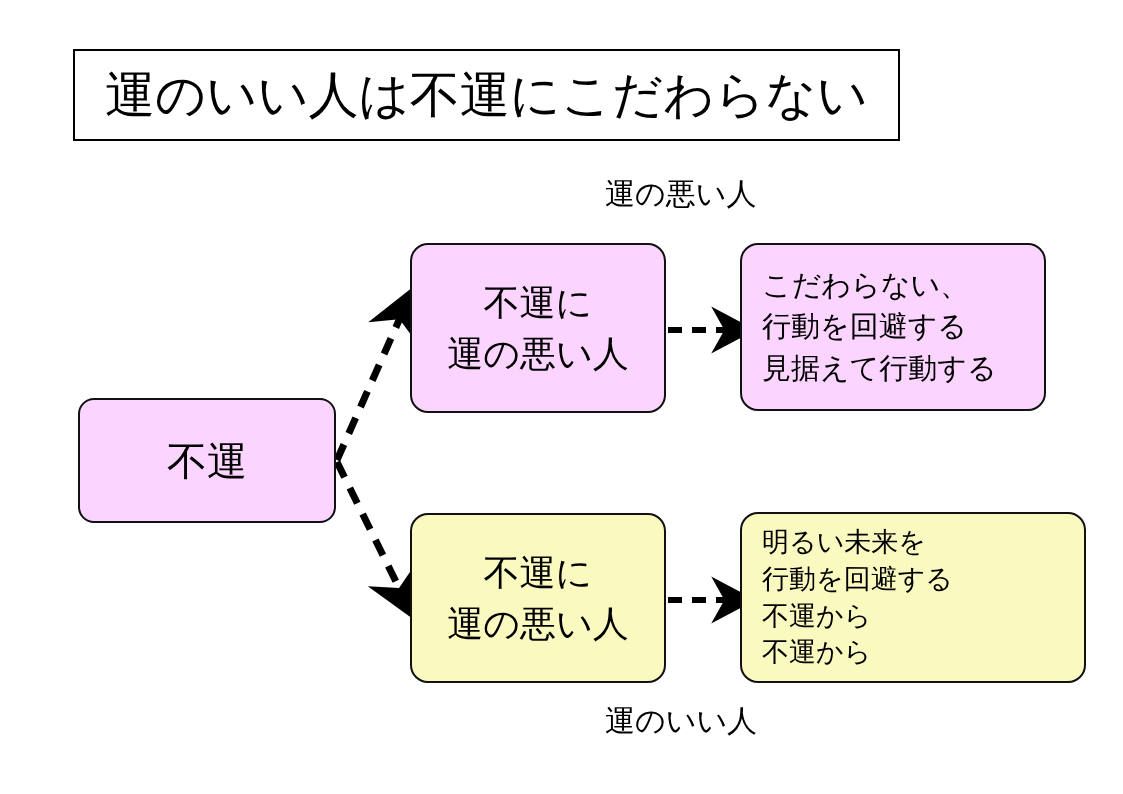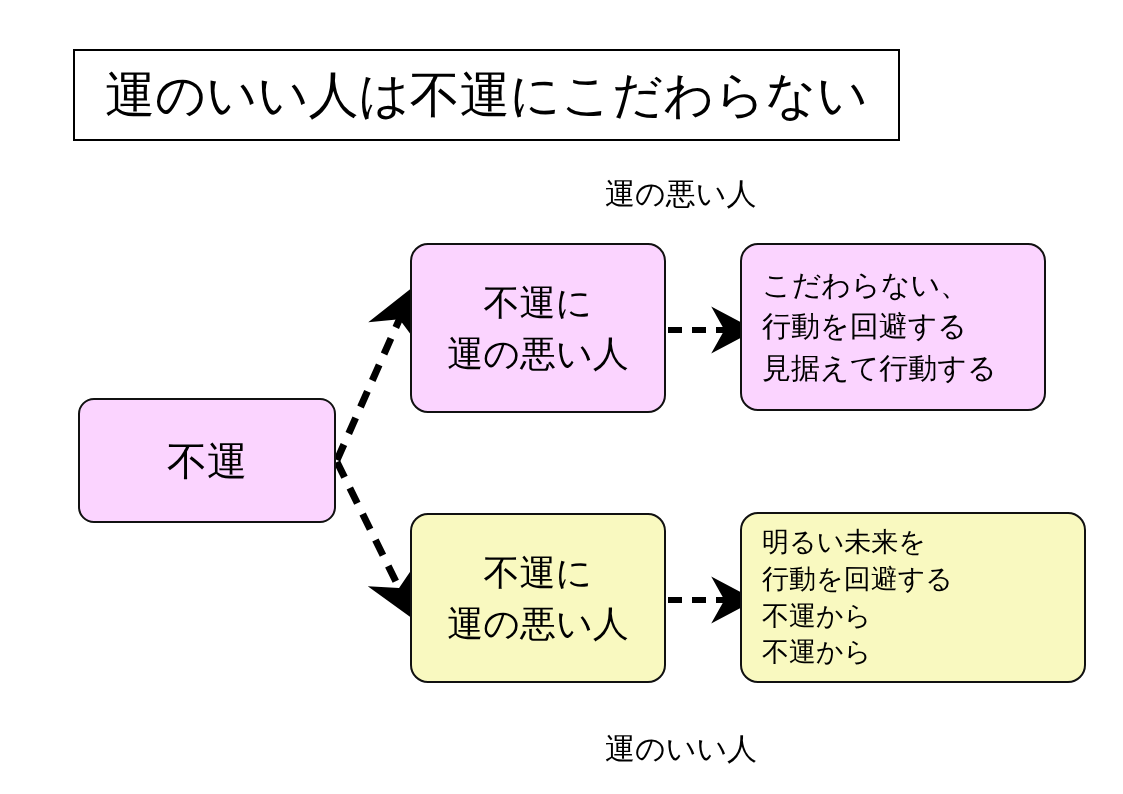--- a/index.html
+++ b/index.html
@@ -46,21 +46,21 @@
 
   
   .caption {
     position: absolute;
     font-size: 30px;
     line-height: 1.1;
     white-space: nowrap;
     text-align: left;
   }
   #caption-top   { left: 605px; top: 177px; }
-  #caption-bottom{ left: 605px; top: 732px; }
+  #caption-bottom{ left: 605px; top: 704px; }
 
   
   .node {
     position: absolute;
     box-sizing: border-box;
     border: 2.5px solid #111111;
     border-radius: 18px;
     display: flex;
     flex-direction: column;
     justify-content: center;

